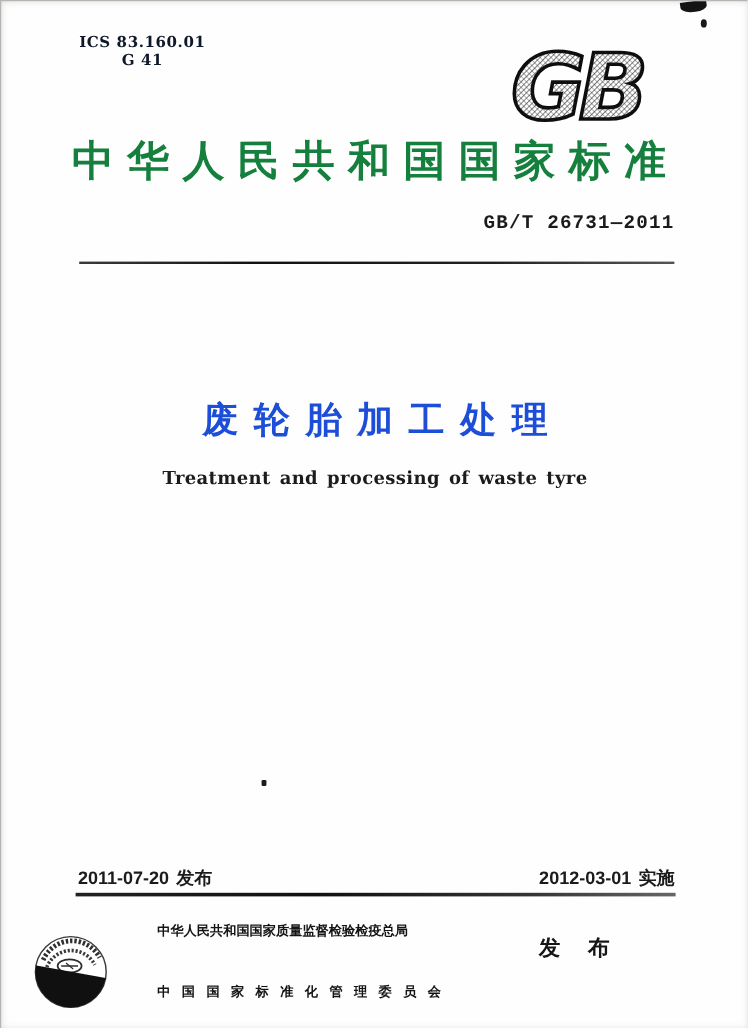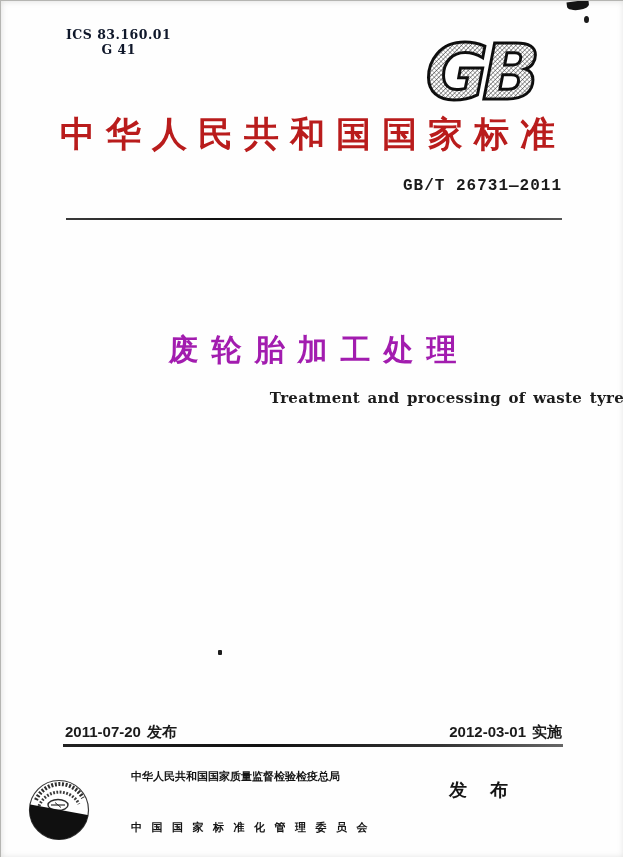--- a/index.html
+++ b/index.html
@@ -34,21 +34,21 @@
 
   .gb-logo { left: 401px; top: 31px; }
 
   .header-title {
     left: 59px; top: 110px;
     width: 507px;
     font-size: 35px;
     font-weight: bold;
     letter-spacing: 11px;
     white-space: nowrap;
-    color: #b91c1c;
+    color: #15803d;
     font-family: "Liberation Serif", "DejaVu Serif", serif;
   }
 
   .standard-number {
     left: 340px; top: 176px;
     width: 221px;
     text-align: right;
     font-size: 16px;
     font-weight: bold;
     letter-spacing: 1px;
@@ -64,27 +64,27 @@
 
   .doc-title-zh {
     left: 0; top: 329px;
     width: 623px;
     text-align: center;
     font-size: 30px;
     font-weight: 600;
     letter-spacing: 13px;
     padding-left: 13px;
     box-sizing: border-box;
-    color: #a21caf;
+    color: #1d4ed8;
   }
 
   .doc-title-en {
     left: 0; top: 388px;
     width: 623px;
-    text-align: right;
+    text-align: center;
     font-size: 15px;
     font-weight: bold;
     letter-spacing: 0.3px;
     word-spacing: 2px;
     font-family: "DejaVu Serif", "Liberation Serif", serif;
     color: #1c1c1c;
   }
 
   .speck-mid {
     left: 217px; top: 649px;

